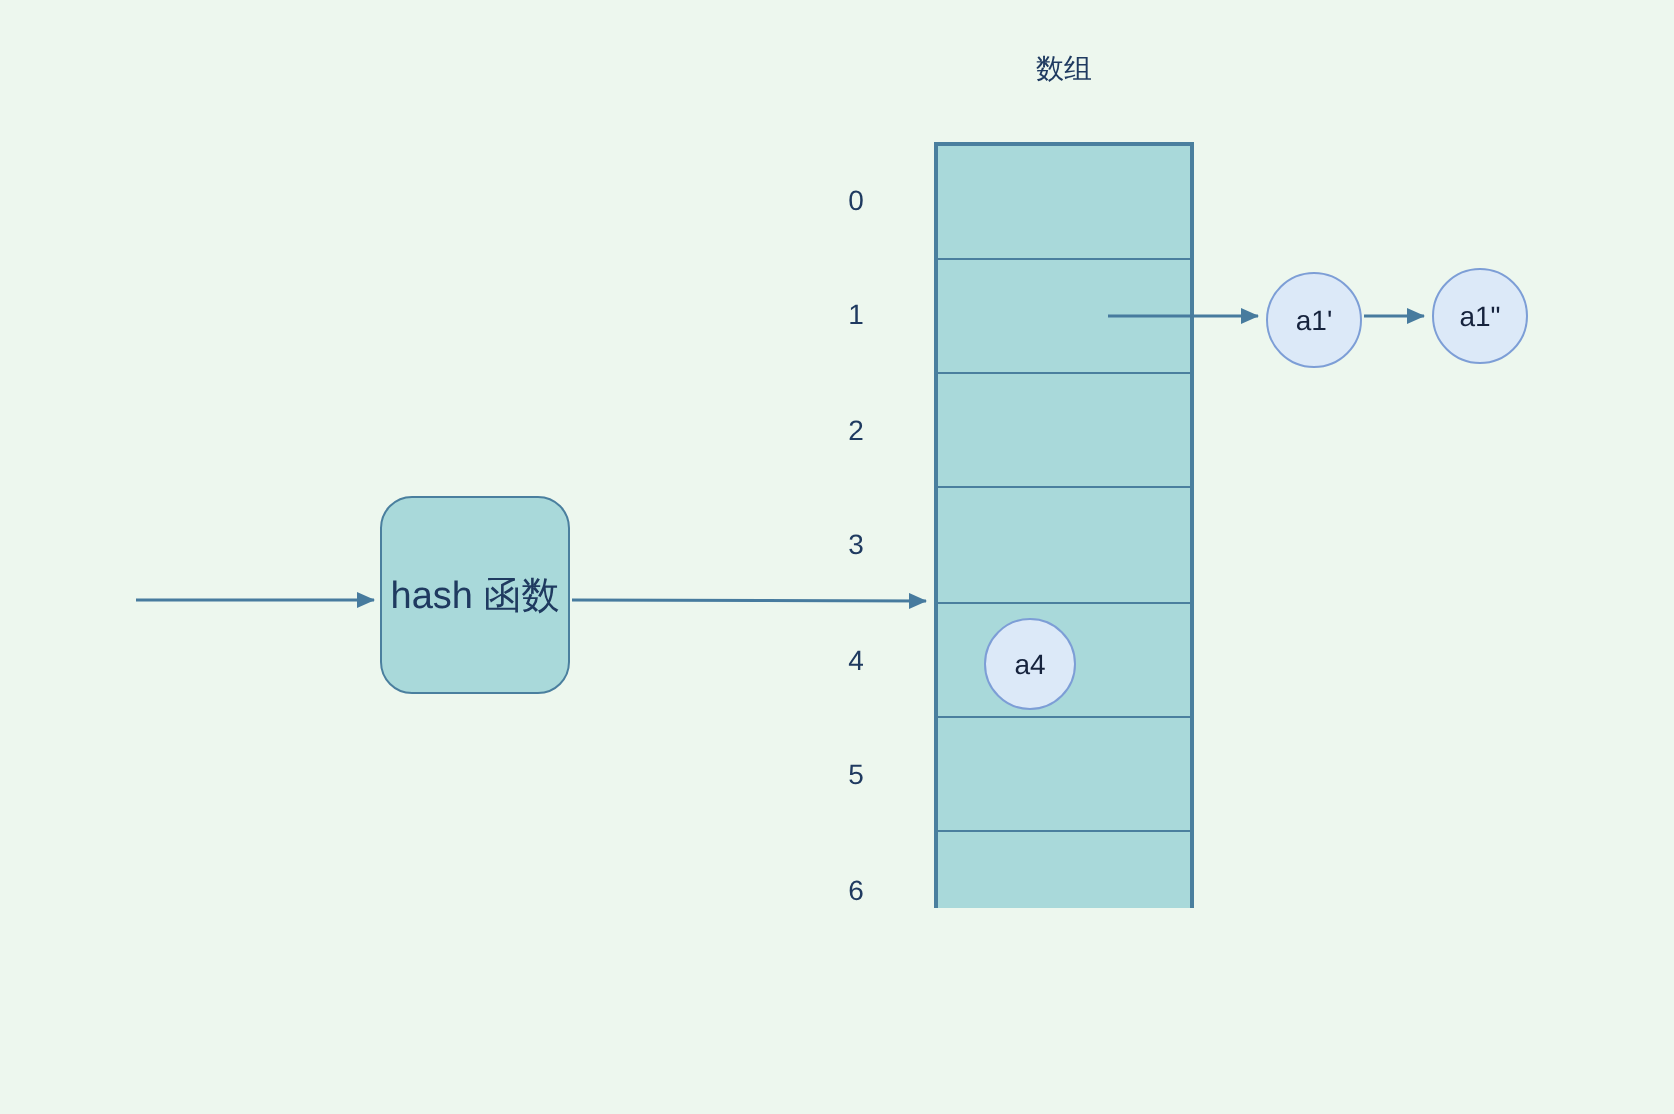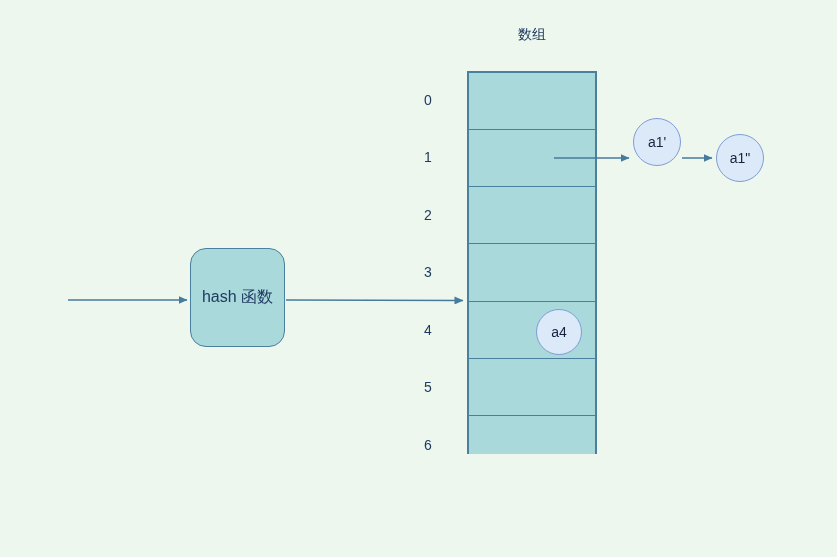--- a/index.html
+++ b/index.html
@@ -54,36 +54,36 @@
     border-bottom:1.5px solid var(--outline);
   }
   .array .cell:last-child{border-bottom:none;}
   .hashbox{
     position:absolute;
     left:190px;top:248px;width:95px;height:99px;
     background:var(--cell_fill);
     border:1.5px solid var(--outline);
     border-radius:16px;
     display:flex;align-items:center;justify-content:center;
-    font-size:16px;
+    font-size:19px;
     color:var(--text);
     white-space:nowrap;
   }
   .node{
     position:absolute;
     background:var(--node_fill);
     border:1.5px solid var(--node_border);
     border-radius:50%;
     display:flex;align-items:center;justify-content:center;
     font-size:14px;
     color:var(--node_text);
   }
   .node.a1  {left:507px;top:135px;width:46px;height:46px;}
-  .node.a4  {left:536px;top:309px;width:46px;height:46px;text-align:right;}
-  .node.a1p {left:633px;top:118px;width:48px;height:48px;}
+  .node.a4  {left:492px;top:309px;width:46px;height:46px;text-align:right;}
+  .node.a1p {left:633px;top:136px;width:48px;height:48px;}
   .node.a1pp{left:716px;top:134px;width:48px;height:48px;}
   svg.arrows{
     position:absolute;left:0;top:0;width:837px;height:557px;
     pointer-events:none;
   }
 </style>
 </head>
 <body>
 
 <div class="canvas">

